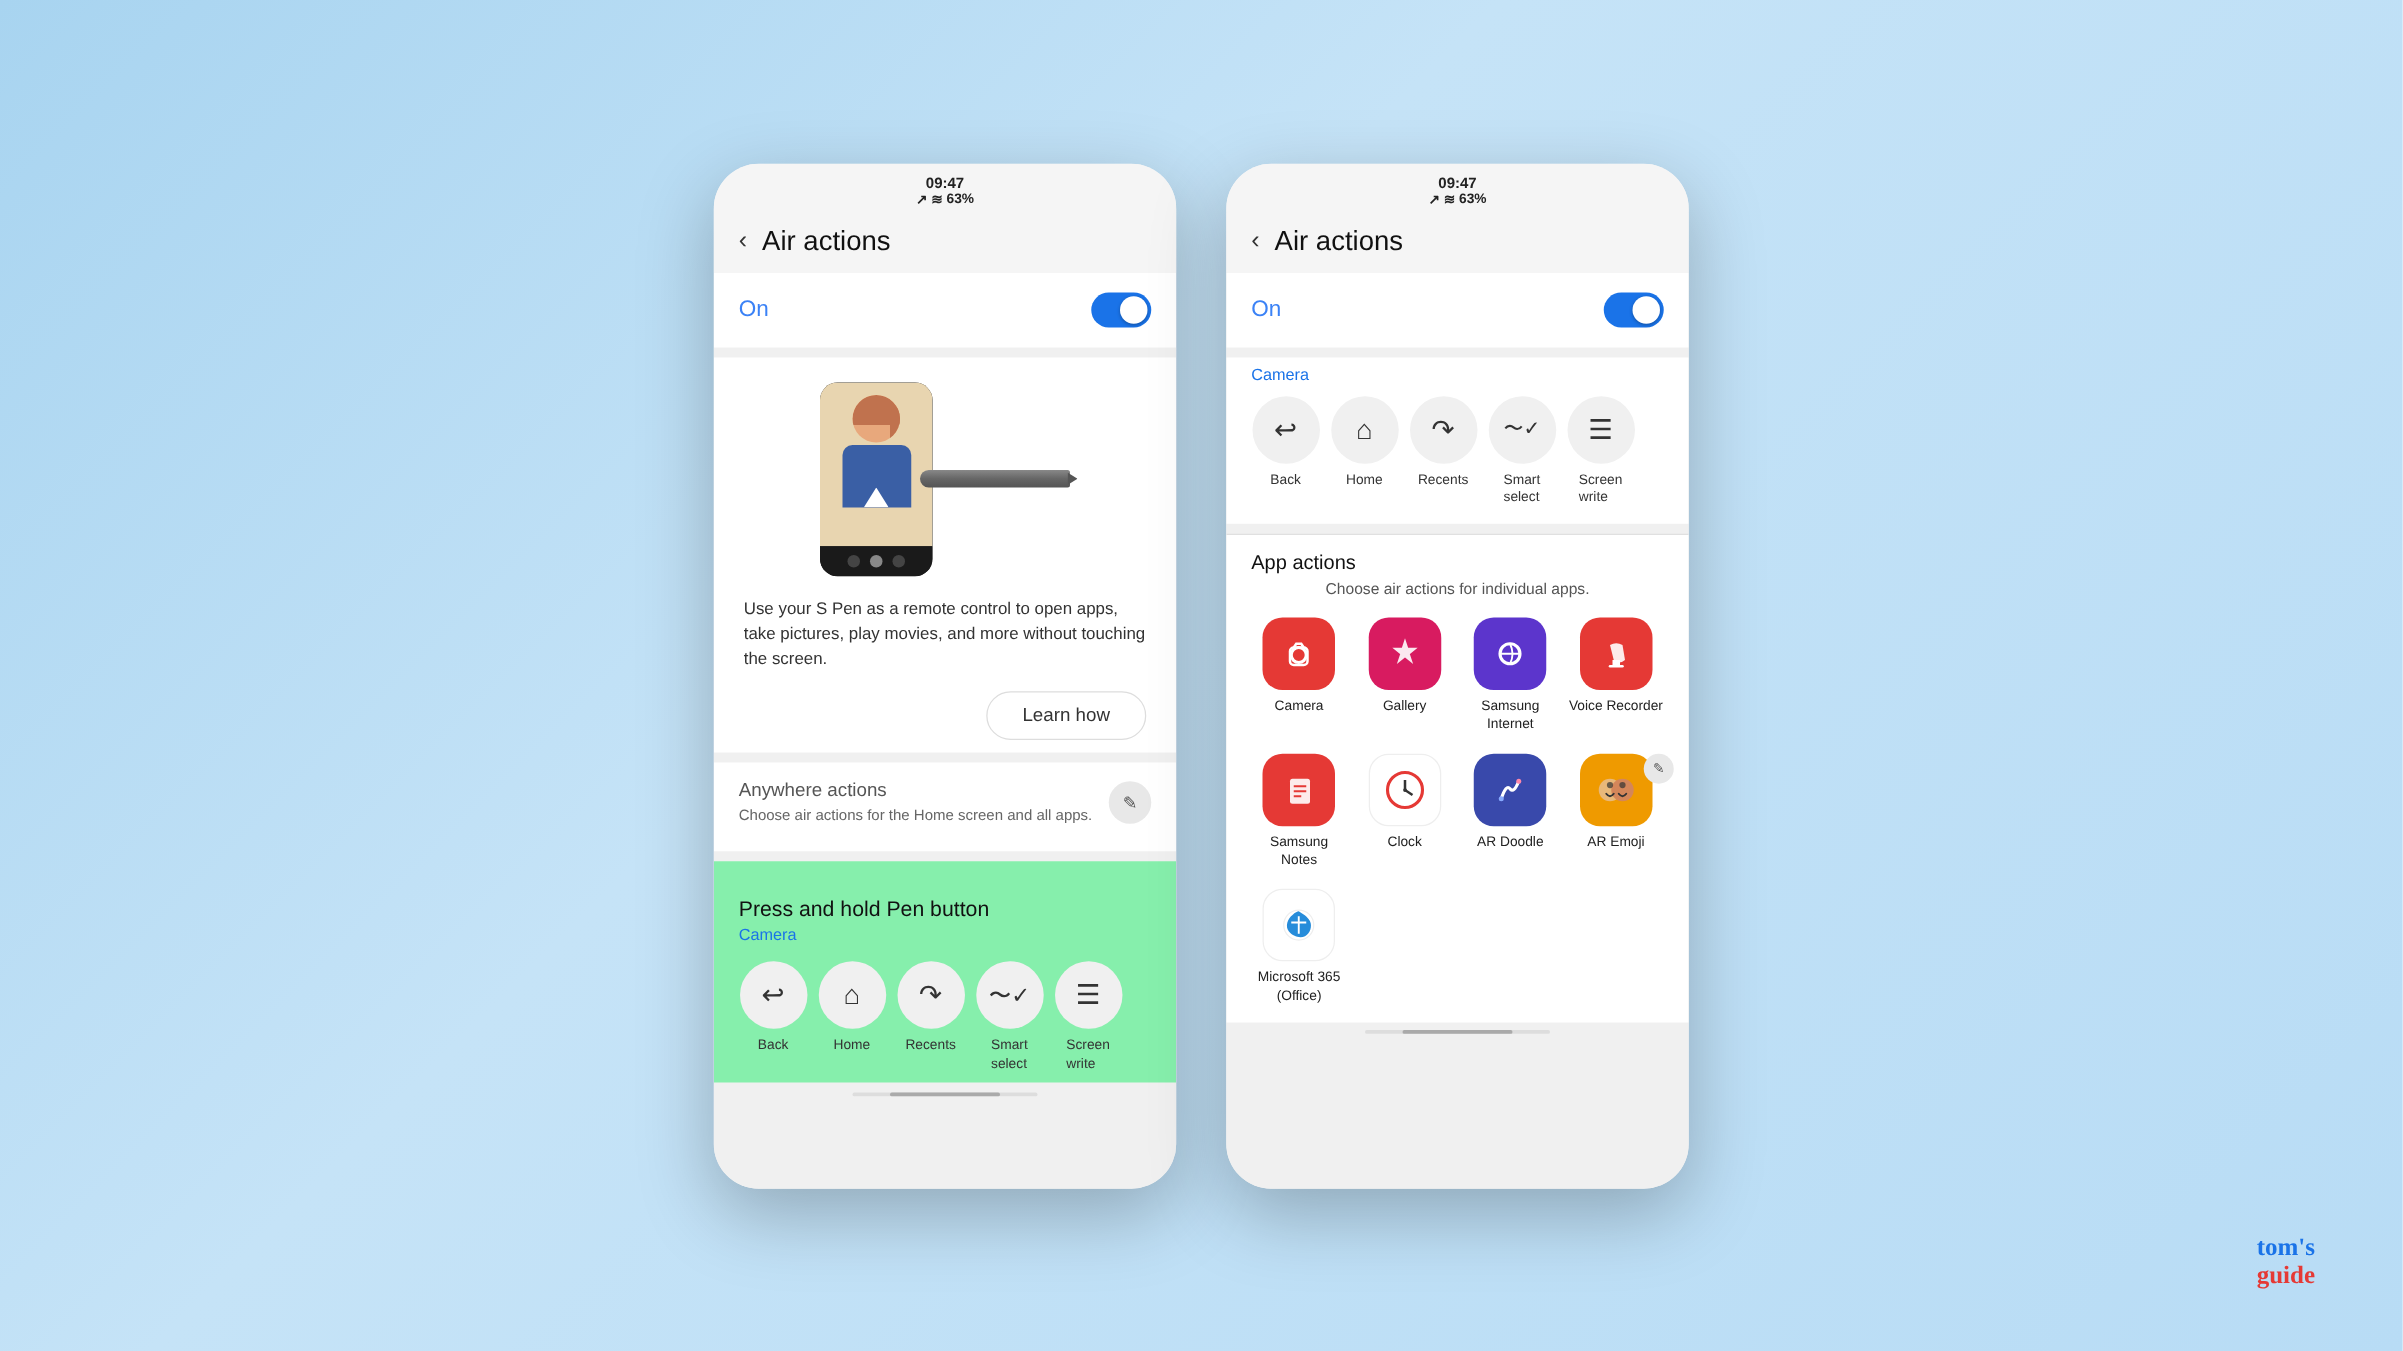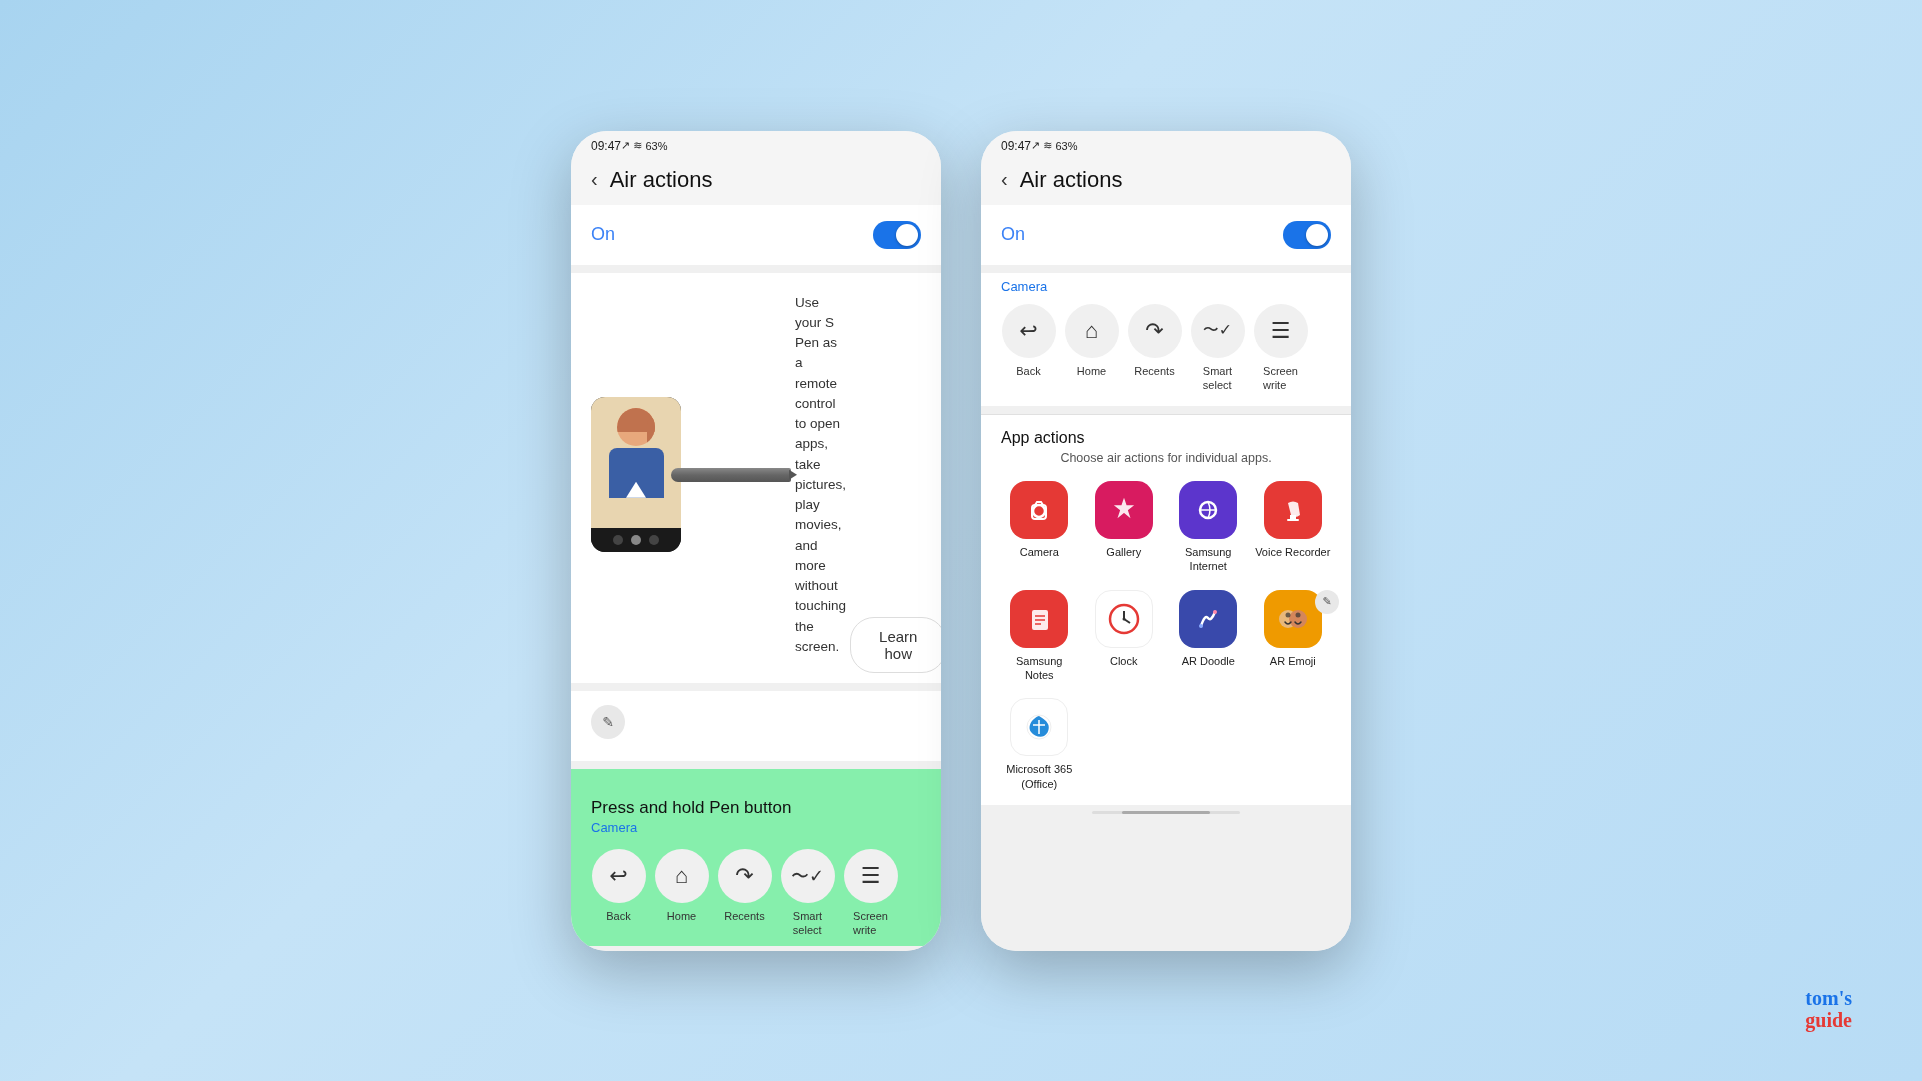--- a/index.html
+++ b/index.html
@@ -27,26 +27,27 @@
       border-radius: 36px;
       overflow: hidden;
       box-shadow: 0 20px 60px rgba(0,0,0,0.25);
       display: flex;
       flex-direction: column;
     }
 
     .status-bar {
       background: #f5f5f5;
       display: flex;
-      justify-content: flex-start;
+      justify-content: flex-end;
       align-items: center;
       padding: 8px 20px 4px;
       font-size: 12px;
-      font-weight: 400;
+      font-weight: 700;
       color: #222;
+      flex-direction: column;
     }
 
     .status-icons {
       display: flex;
       align-items: center;
       gap: 3px;
       font-size: 11px;
     }
 
     .page-header {
@@ -109,24 +110,25 @@
       border-radius: 50%;
       top: 3px;
       right: 3px;
       box-shadow: 0 1px 3px rgba(0,0,0,0.3);
     }
 
     
     .illustration-area {
       background: #fff;
       display: flex;
-      flex-direction: row;
+      flex-direction: column;
       align-items: center;
       padding: 20px 20px 10px;
       margin-bottom: 8px;
+      justify-content: flex-end;
     }
 
     .phone-illustration {
       position: relative;
       display: flex;
       align-items: center;
       margin-bottom: 16px;
     }
 
     .mini-phone {
@@ -499,20 +501,24 @@
             <div class="s-pen"></div>
           </div>
 
           <p class="description-text">Use your S Pen as a remote control to open apps, take pictures, play movies, and more without touching the screen.</p>
 
           <button class="learn-how-btn">Learn how</button>
         </div>
 
         <div class="section-card">
           <div class="section-header-row">
+            <div>
+              <div class="section-title" style="font-size:15px;color:#555;margin-bottom:4px;">Anywhere actions</div>
+              <div style="font-size:12px;color:#666;">Choose air actions for the Home screen and all apps.</div>
+            </div>
             <div class="edit-circle">✎</div>
           </div>
         </div>
 
         <div class="pen-section">
           <div class="pen-section-title">Press and hold Pen button</div>
           <div class="pen-section-subtitle">Camera</div>
           <div class="action-icons-row">
             <div class="action-icon-item">
               <div class="action-icon-circle">↩</div>

